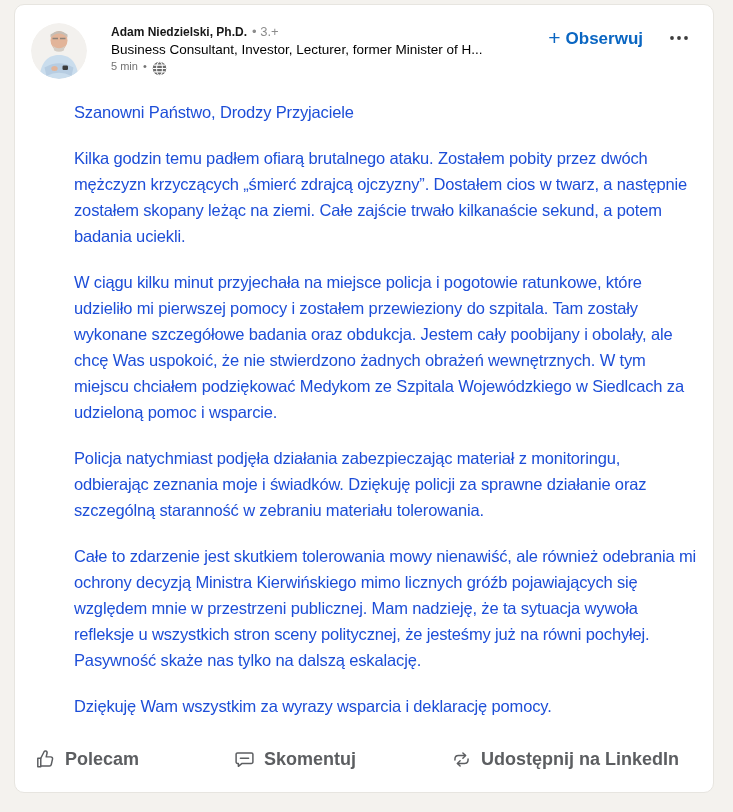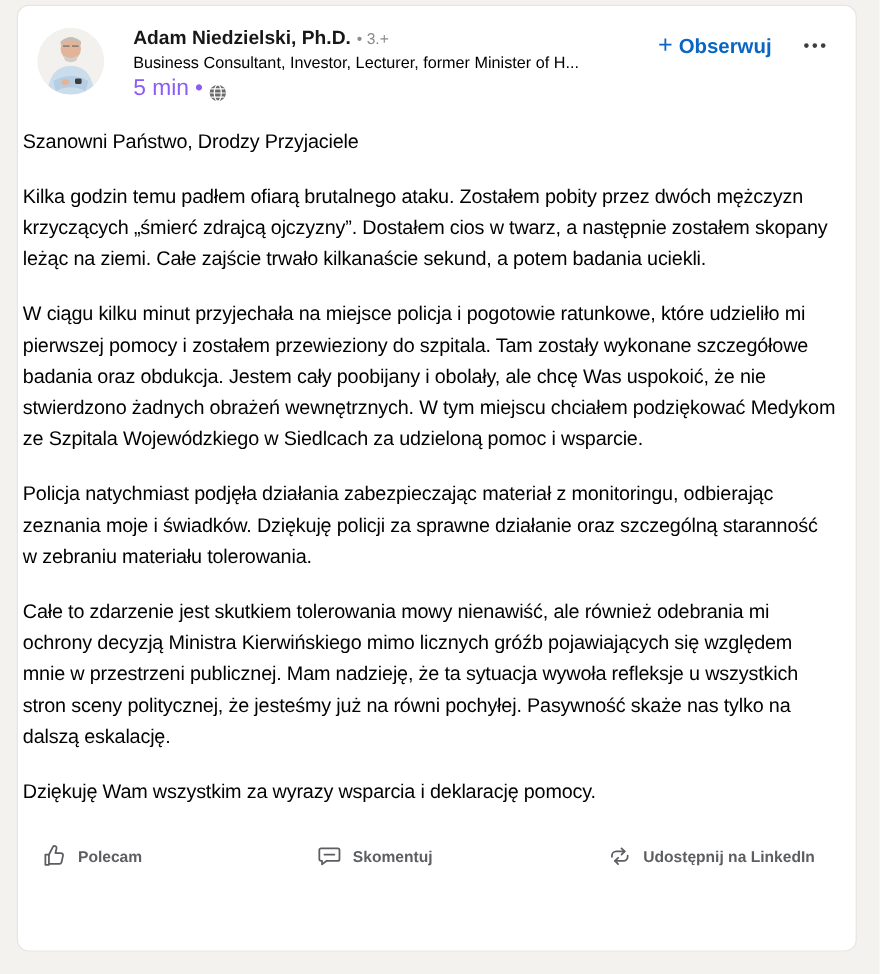--- a/index.html
+++ b/index.html
@@ -38,42 +38,42 @@
     margin-left: 24px;
     min-width: 0;
     padding-top: 1px;
   }
   .name-row {
     display: flex;
     align-items: baseline;
     white-space: nowrap;
   }
   .actor-name {
-    font-size: 16px;
+    font-size: 12px;
     font-weight: 700;
     color: #171717;
     cursor: pointer;
   }
   .degree {
     font-size: 13px;
     color: #8c8c8c;
     margin-left: 5px;
   }
   .headline {
     font-size: 13.5px;
     color: #000000;
     margin-top: 3px;
     white-space: nowrap;
     overflow: hidden;
   }
   .meta {
     display: flex;
-    align-items: flex-end;
-    font-size: 19px;
-    color: #8b5cf6;
+    align-items: flex-start;
+    font-size: 11px;
+    color: #737373;
     margin-top: 3px;
     gap: 5px;
   }
   .globe { display: inline-flex; margin-top: 1px; }
   .follow-btn {
     margin-left: auto;
     display: flex;
     align-items: center;
     gap: 5px;
     background: none;
@@ -90,22 +90,23 @@
   .follow-plus { font-size: 21px; font-weight: 400; line-height: 16px; position: relative; top: -1px; }
   .overflow-btn {
     background: none; border: none;
     padding: 8px 6px;
     margin: 4px 2px 0 14px;
     cursor: pointer;
     display: flex;
   }
   
   .post-body {
-    padding: 14px 16px 0 4px;
-    color: #000000;
+    padding: 14px 16px 0 32px;
+    color: #1d4ed8;
+    margin-left: 27px;
   }
   .post-body p {
     margin: 0 0 20px 0;
     font-size: 16.5px;
     line-height: 26px;
     letter-spacing: -0.15px;
   }
   
   .action-bar {
     display: flex;
@@ -114,21 +115,21 @@
     padding: 0 26px 0 12px;
     margin-top: -2px;
   }
   .action-btn {
     display: flex;
     align-items: center;
     gap: 9px;
     background: none;
     border: none;
     font-family: inherit;
-    font-size: 13px;
+    font-size: 18px;
     font-weight: 700;
     color: #5c5e61;
     padding: 12px 8px;
     cursor: pointer;
     border-radius: 4px;
     white-space: nowrap;
   }
   .ic { display: inline-flex; flex: 0 0 auto; }
 </style>
 </head>

